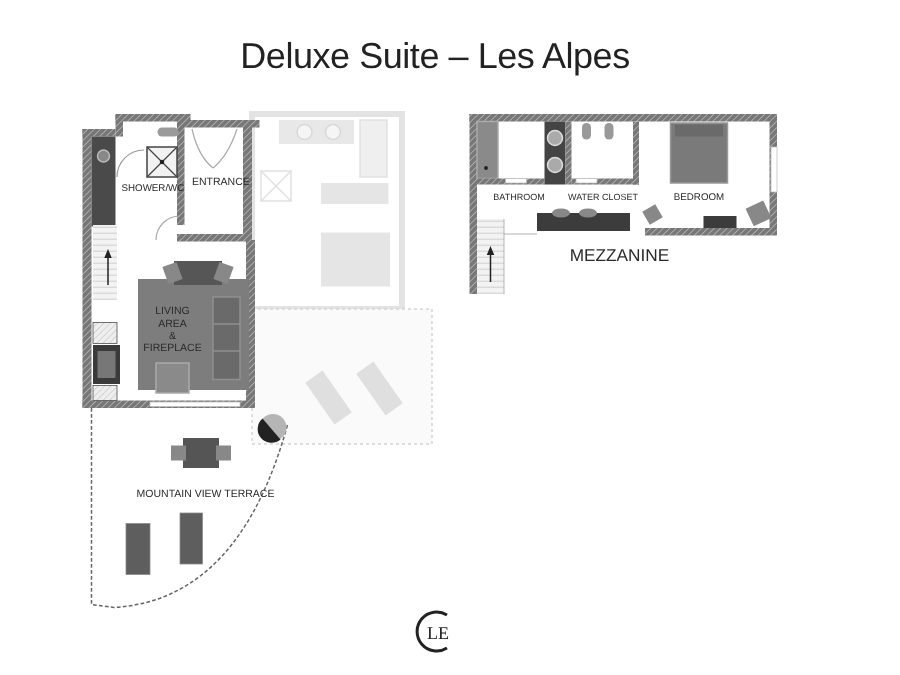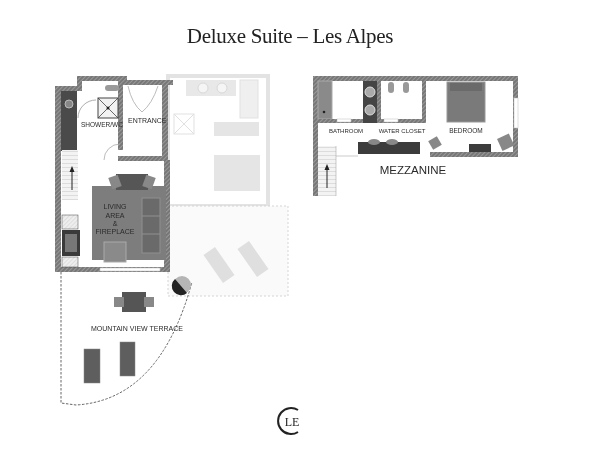--- a/index.html
+++ b/index.html
@@ -1,17 +1,17 @@
 <!DOCTYPE html>
 <html><head>
 <meta charset="utf-8">
 <style>
   html, body { margin: 0; padding: 0; background: #ffffff; }
   body { width: 600px; height: 450px; position: relative; overflow: hidden; font-family: "Liberation Sans", sans-serif; }
-  .title { position: absolute; left: 0; top: 24px; width: 580px; text-align: center; font-family: Liberation Serif, serif; font-size: 21px; color: #222; letter-spacing: -0.3px; }
+  .title { position: absolute; left: 0; top: 24px; width: 580px; text-align: center; font-family: Liberation Sans, sans-serif; font-size: 24px; color: #222; letter-spacing: -0.3px; }
   svg.plan { position: absolute; left: 0; top: 0; }
   .lbl { font-family: "Liberation Sans", sans-serif; fill: #2a2a2a; }
   .logo { position: absolute; left: 272px; top: 403px; width: 40px; height: 36px; }
 </style>
 </head>
 <body>
 
 <div class="title">Deluxe Suite – Les Alpes</div>
 
 <svg class="plan" width="600" height="450" viewBox="0 0 600 450">

